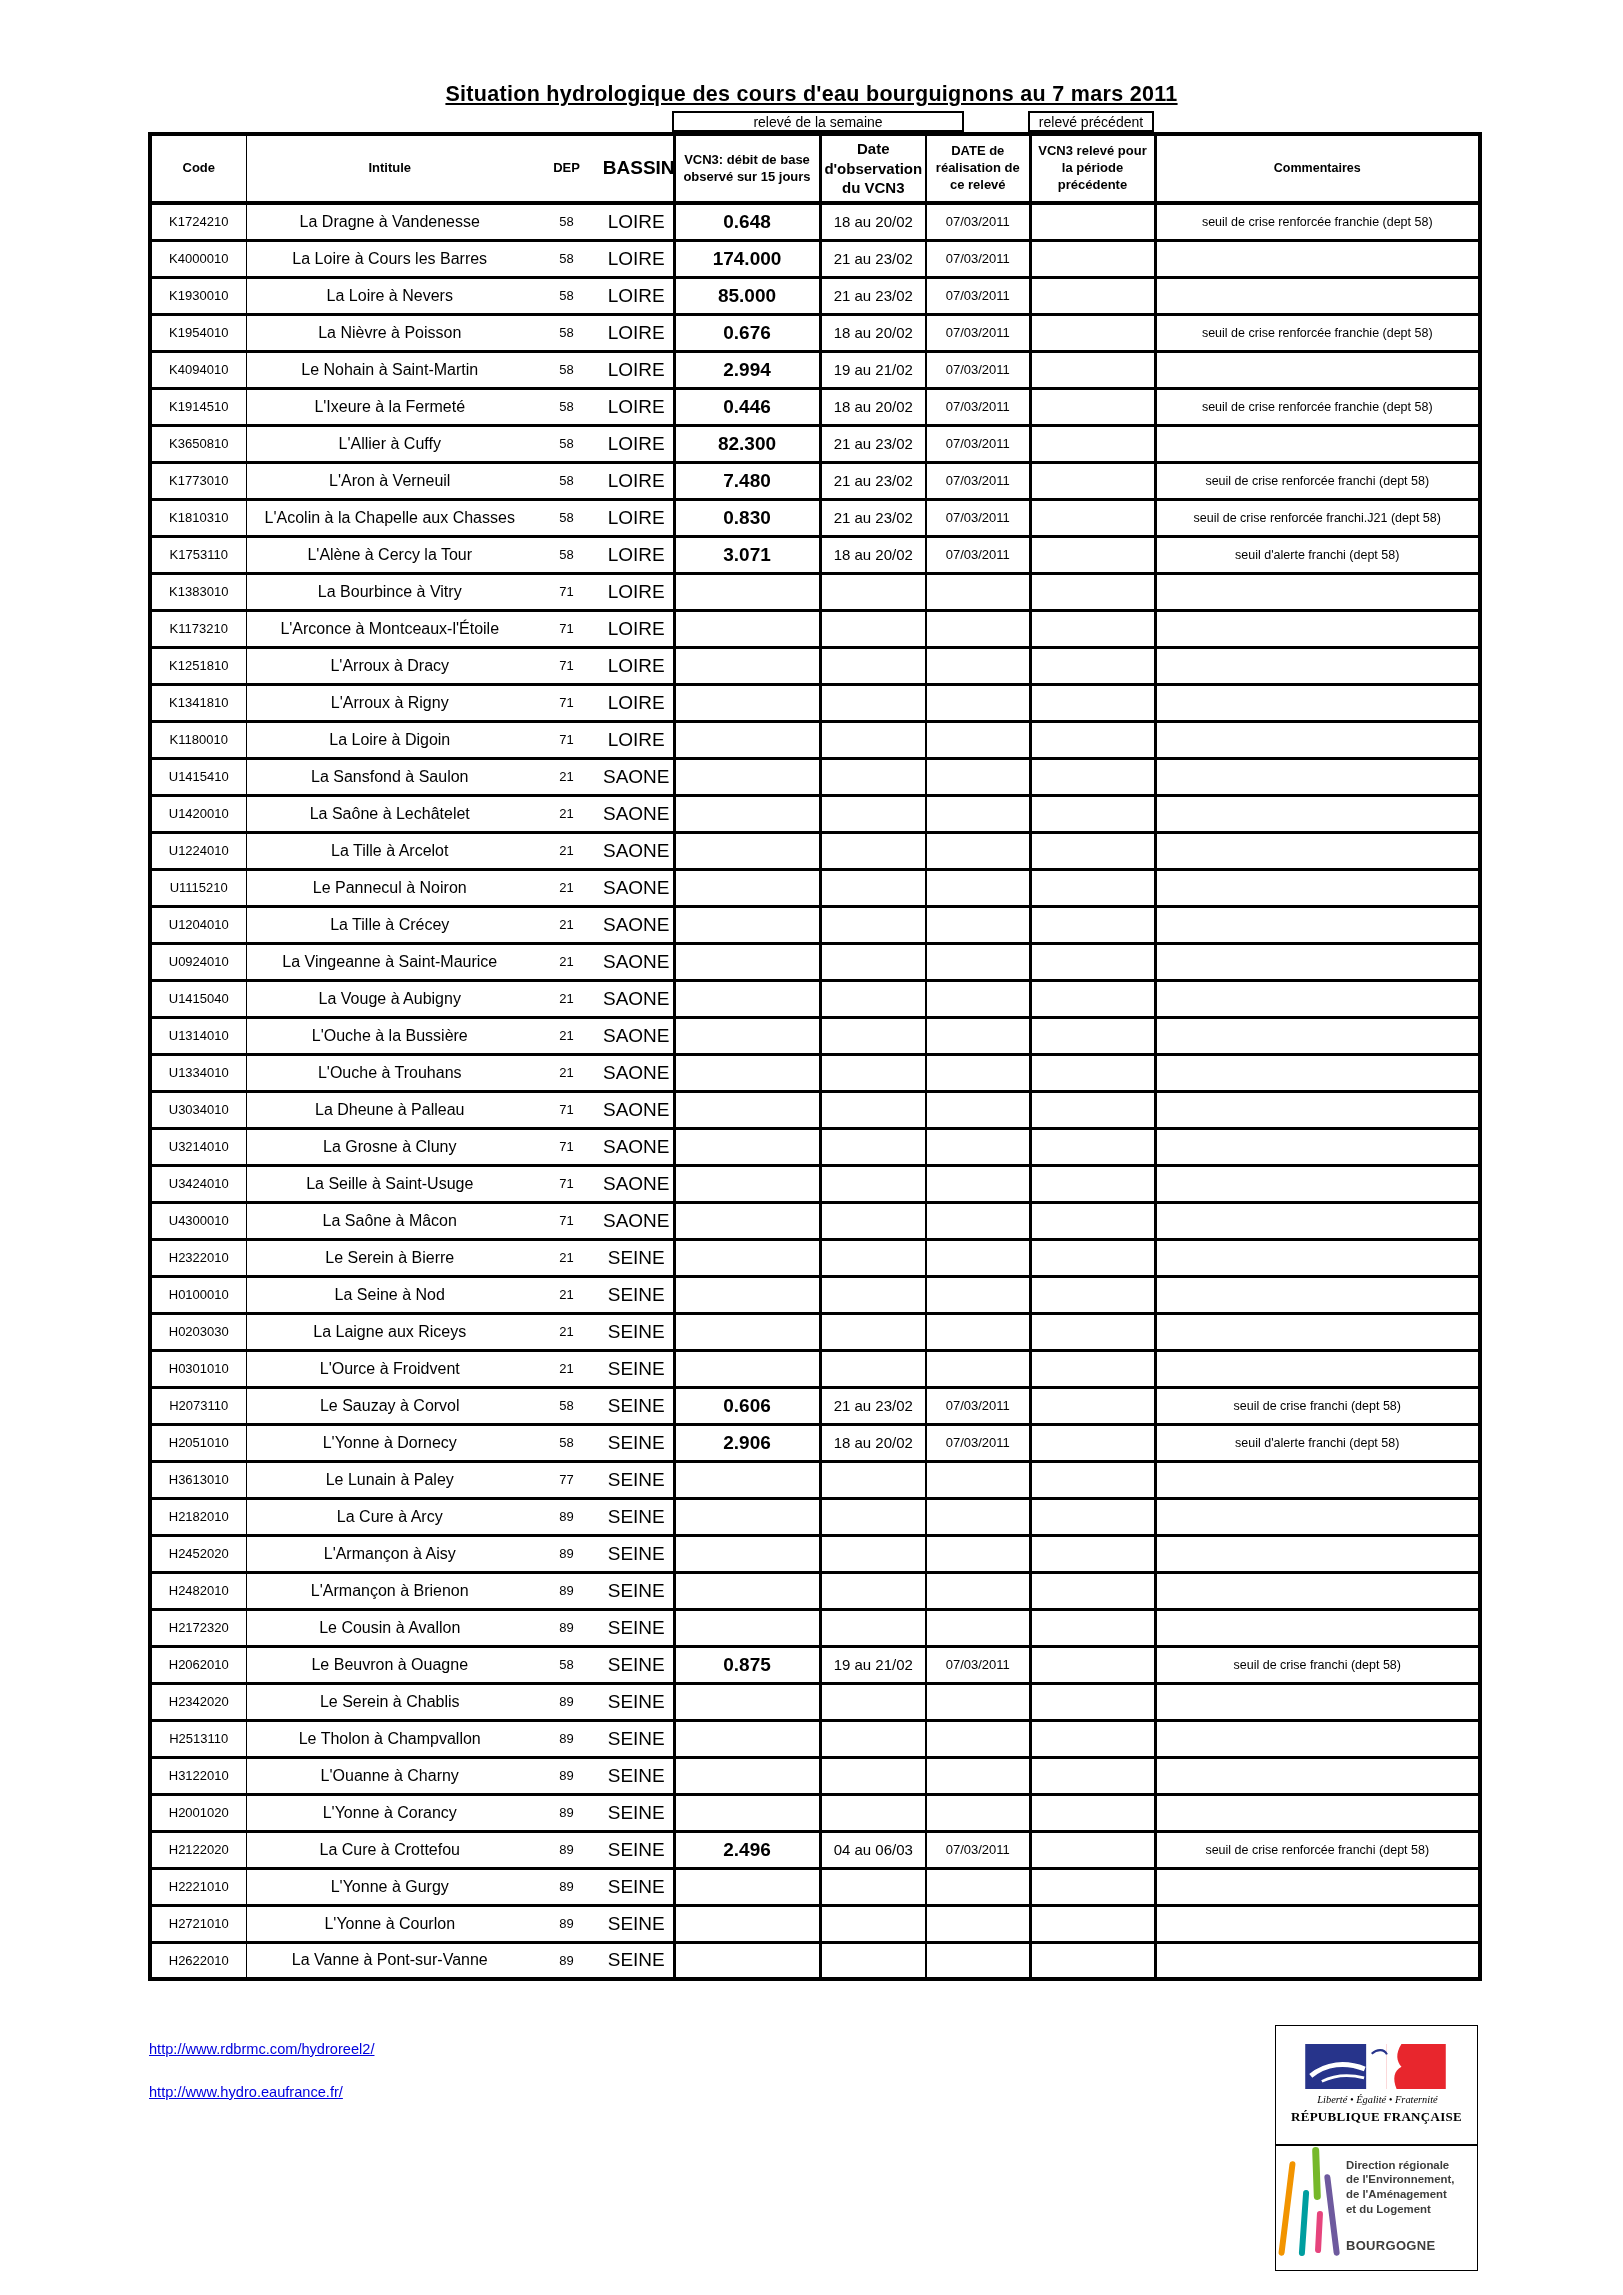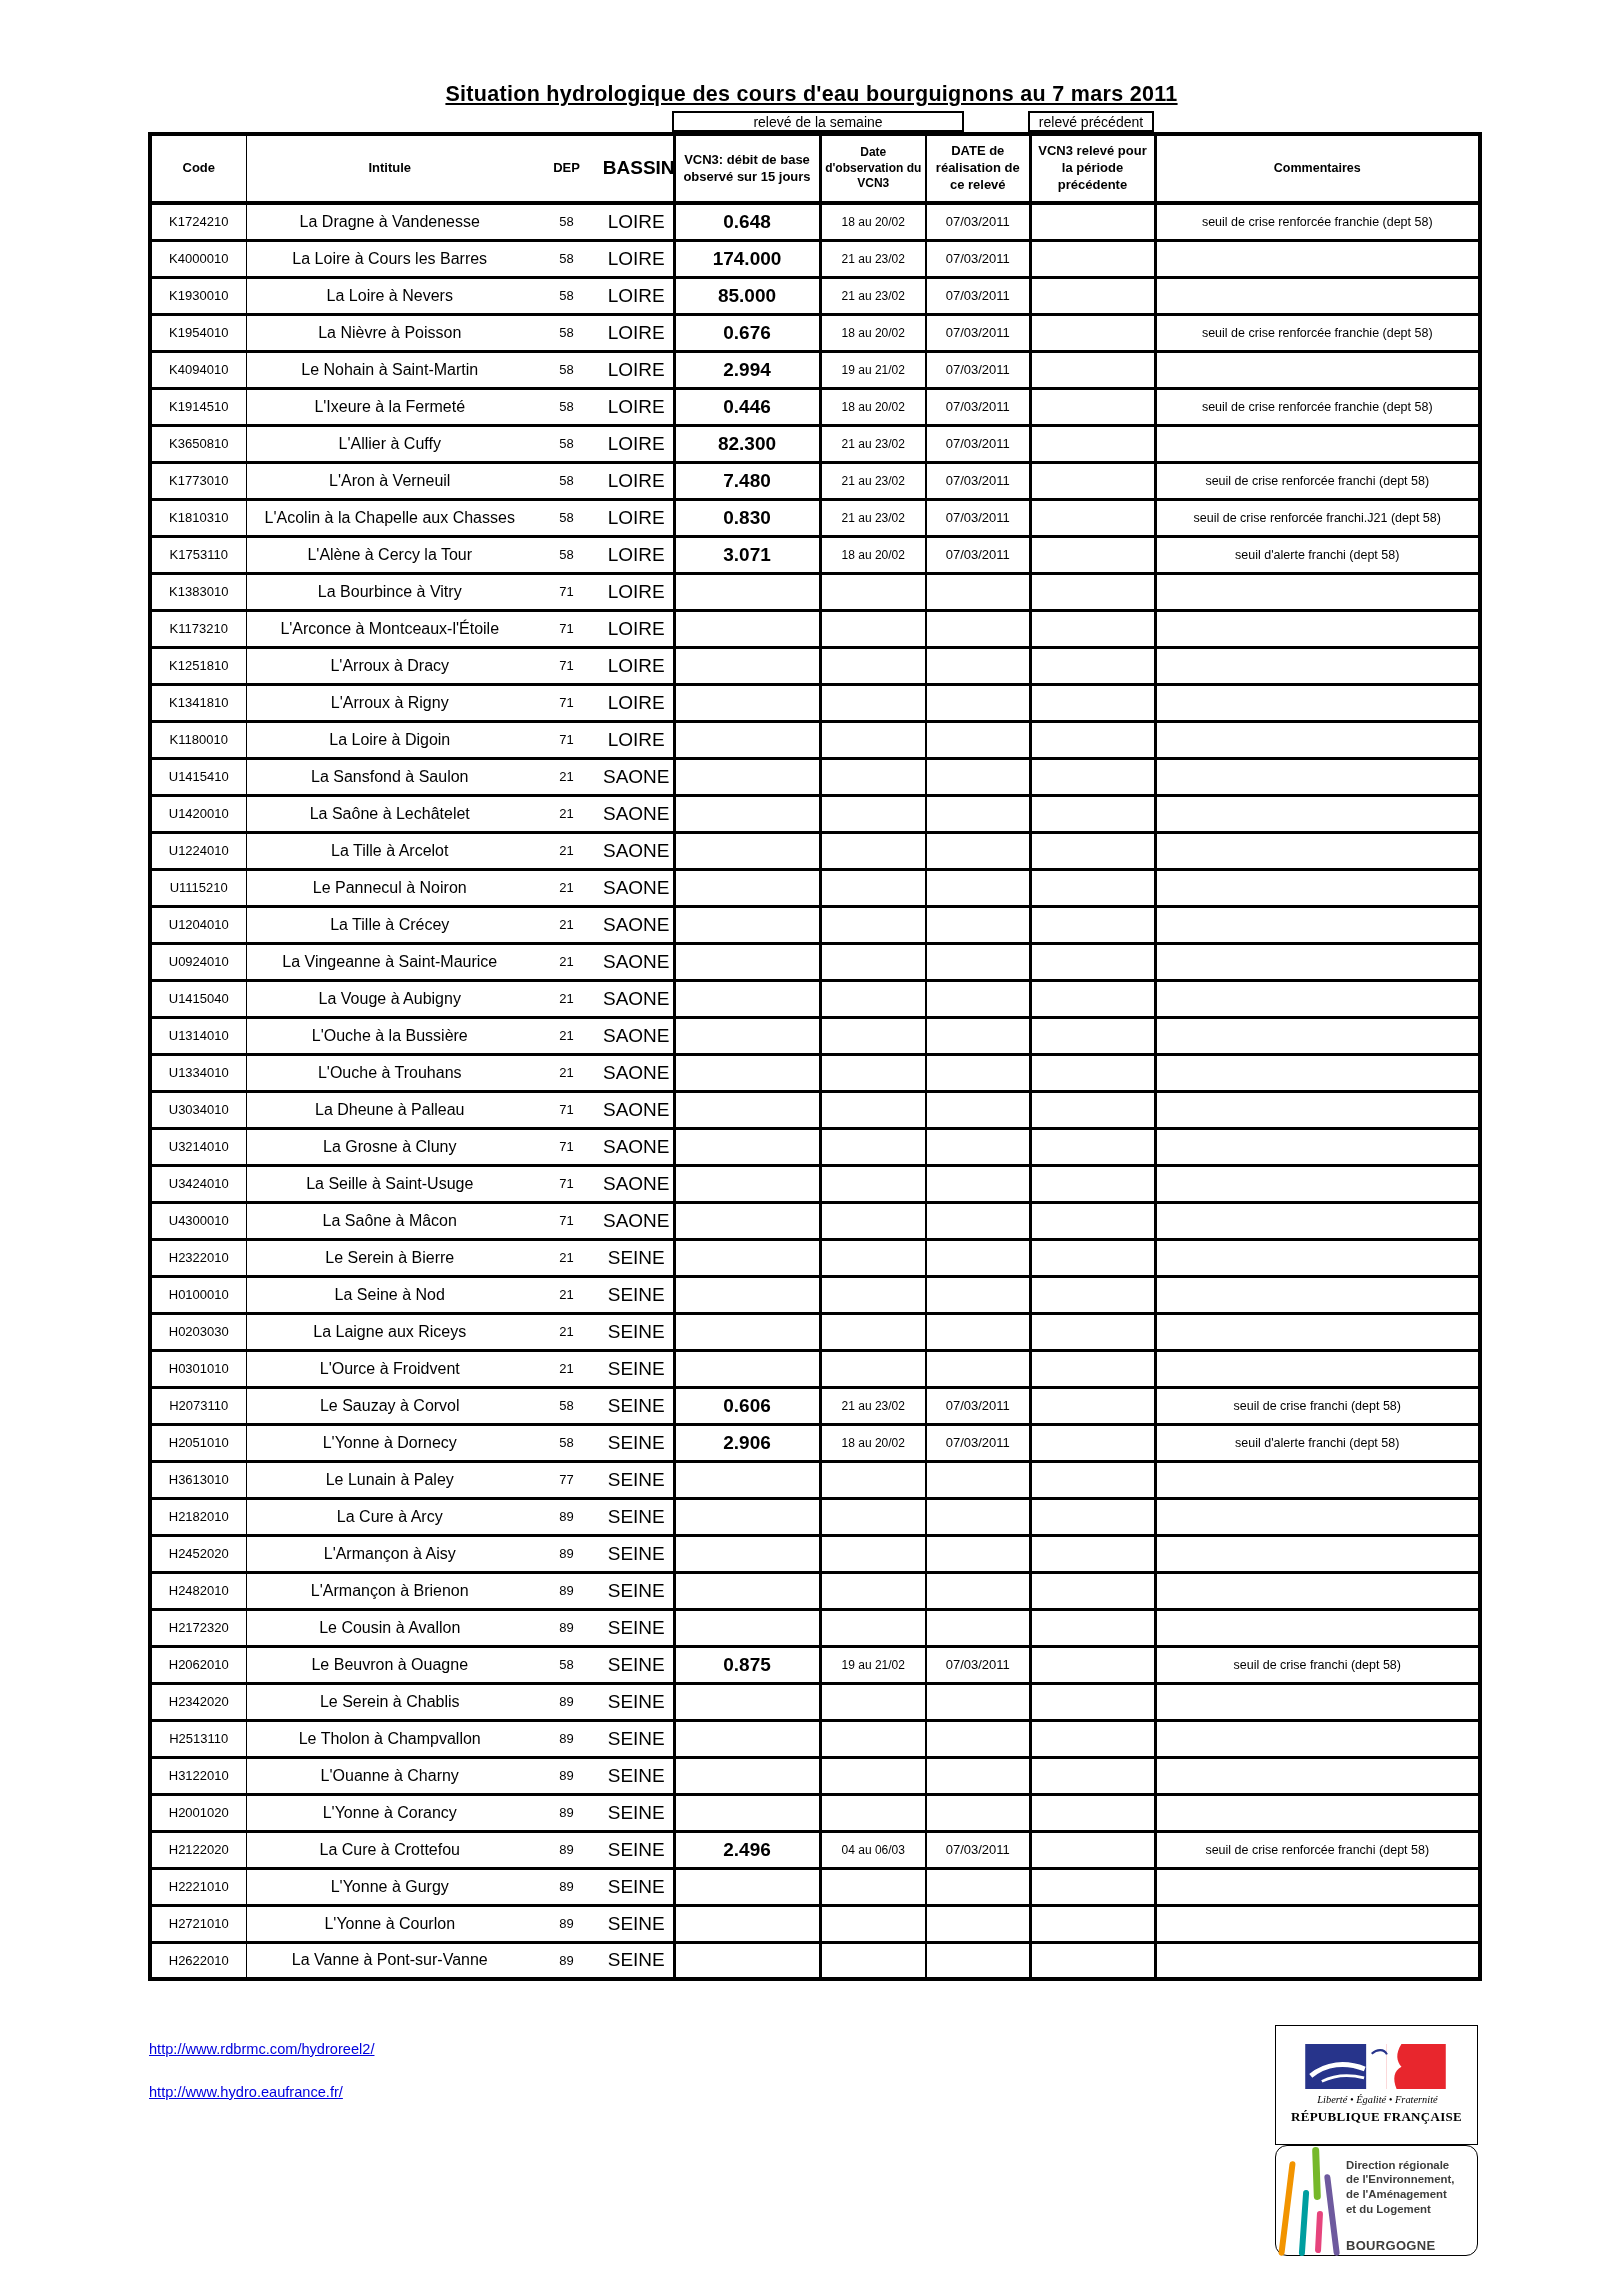--- a/index.html
+++ b/index.html
@@ -34,39 +34,39 @@
   }
   thead tr{height:69px;}
   tbody tr{height:37px;}
   thead th{font-size:13px;font-weight:bold;line-height:1.3;border-bottom:4.9px solid #000;}
   tbody td{border-bottom:3.5px solid #000;}
   .c-code{border-right:1.4px solid #000;font-size:13px;}
   .c-intitule{font-size:16px;}
   .c-dep{font-size:13px;}
   .c-bassin{border-right:3.5px solid #000;font-size:19px;}
   .c-vcn3{border-right:3.5px solid #000;font-size:19px;font-weight:bold;}
-  .c-dobs{border-right:2.8px solid #000;font-size:12px;margin-left:12px;}
+  .c-dobs{border-right:2.8px solid #000;font-size:15px;margin-left:12px;}
   .c-dreal{border-right:3.5px solid #000;font-size:13px;}
   .c-prev{border-right:3.5px solid #000;font-size:13px;}
   .c-comment{font-size:12.5px;}
   thead th.c-intitule,thead th.c-dep{font-size:13px;}
   
   .doc-link{
     position:absolute;left:149px;font-size:14.6px;color:#0000dd;
     text-decoration:underline;cursor:pointer;
   }
   #link1{top:2041px;}
   #link2{top:2084px;}
   
   .logo-box{
     position:absolute;left:1275px;width:203px;box-sizing:border-box;
     border:1.4px solid #000;background:#fff;
   }
   #logo-rf{top:2025px;height:120px;}
-  #logo-dreal{top:2145px;height:111px;border-radius:12px;}
+  #logo-dreal{top:2145px;height:126px;}
   #logo-rf .flag{position:absolute;left:28.5px;top:18px;}
   #logo-rf .motto{
     position:absolute;left:1px;top:68px;width:100%;text-align:center;
     font-family:"Liberation Serif",serif;font-style:italic;font-size:10.4px;
   }
   #logo-rf .rf-name{
     position:absolute;left:0;top:83px;width:100%;text-align:center;
     font-family:"Liberation Serif",serif;font-weight:bold;font-size:13px;
     letter-spacing:0.3px;
   }

